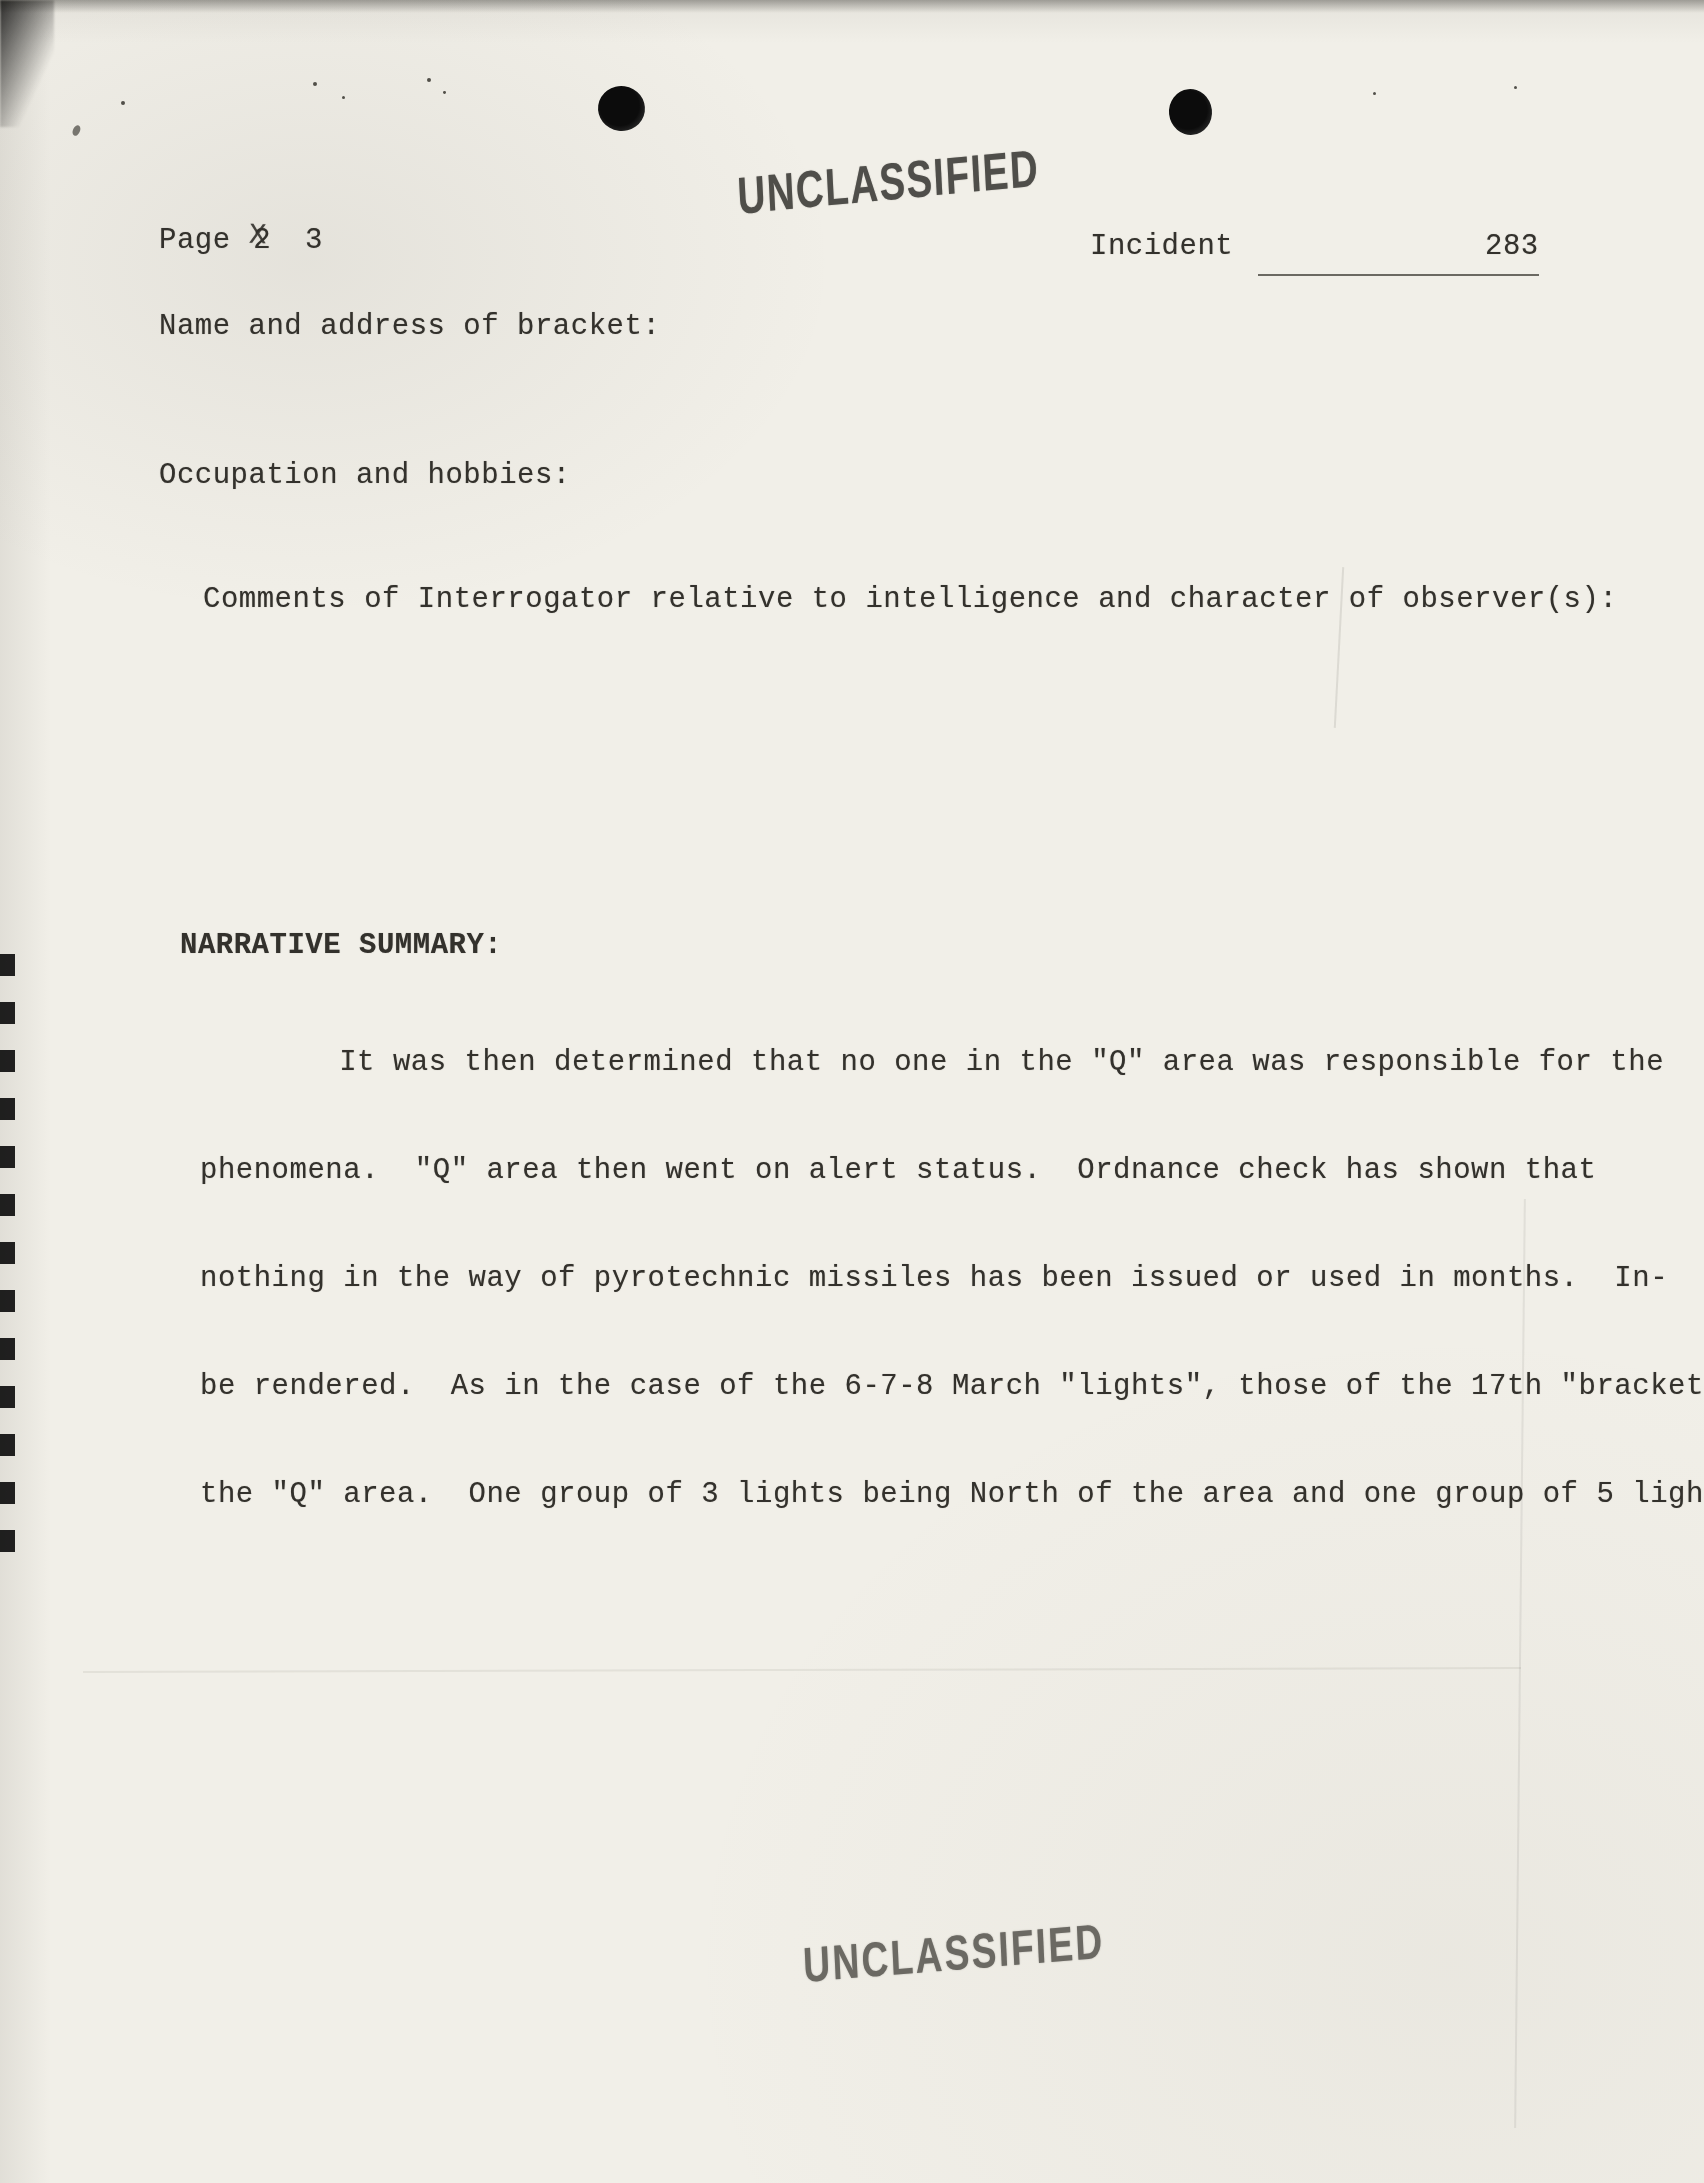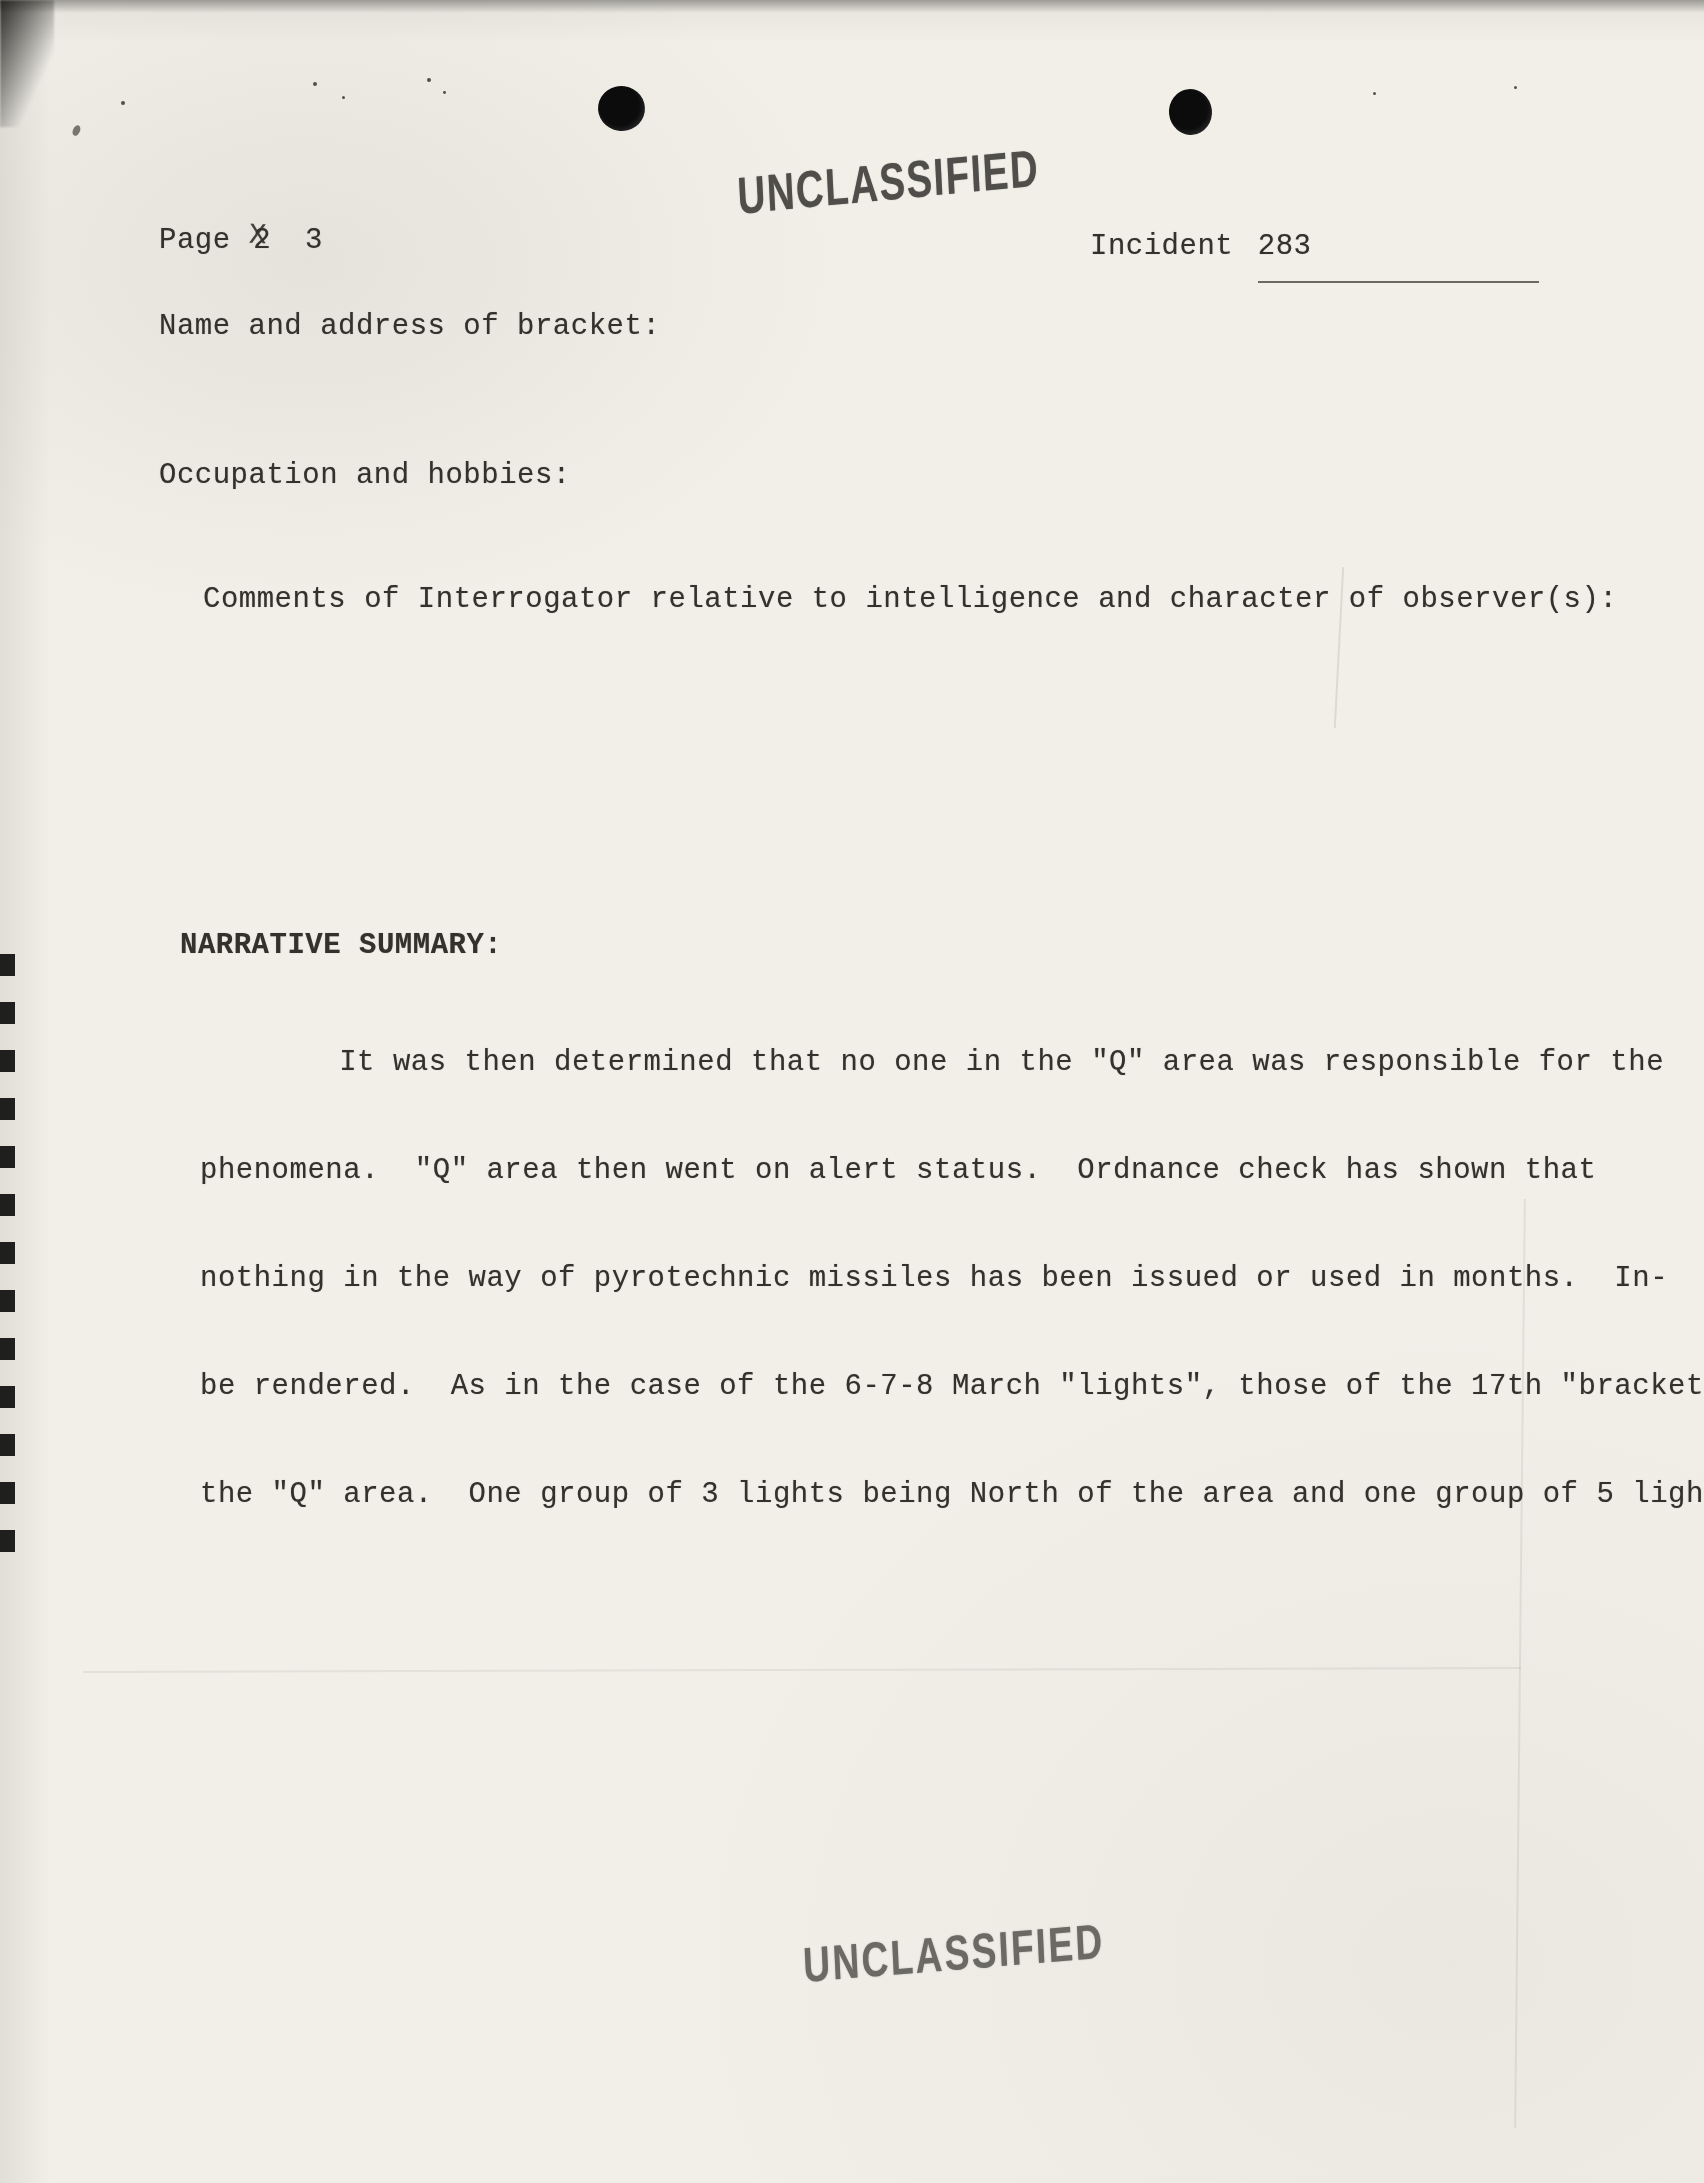--- a/index.html
+++ b/index.html
@@ -62,23 +62,23 @@
     position:absolute;left:-3.9px;top:-4.9px;
     transform:rotate(2deg);
     opacity:0.9;
   }
   .page-num{margin-left:34px;}
   .header-incident{left:1090px;top:229px;}
   .incident-line{
     display:inline-block;
     width:281px;
     margin-left:24.5px;
-    text-align:left;
+    text-align:right;
     border-bottom:2px solid rgba(62,60,54,0.75);
-    padding-bottom:16px;
+    padding-bottom:9px;
   }
   .label-name{left:159px;top:309px;}
   .label-occupation{left:159px;top:414px;margin-top:44px;}
   .label-comments{left:159px;top:582px;margin-left:44px;}
   .narrative-heading{left:180px;top:928px;font-weight:bold;}
   .narrative-text{left:200px;top:973px;}
   .narrative-text .line{white-space:pre;}
   .narrative-text .line.indent{padding-left:8ch;}
 
   

